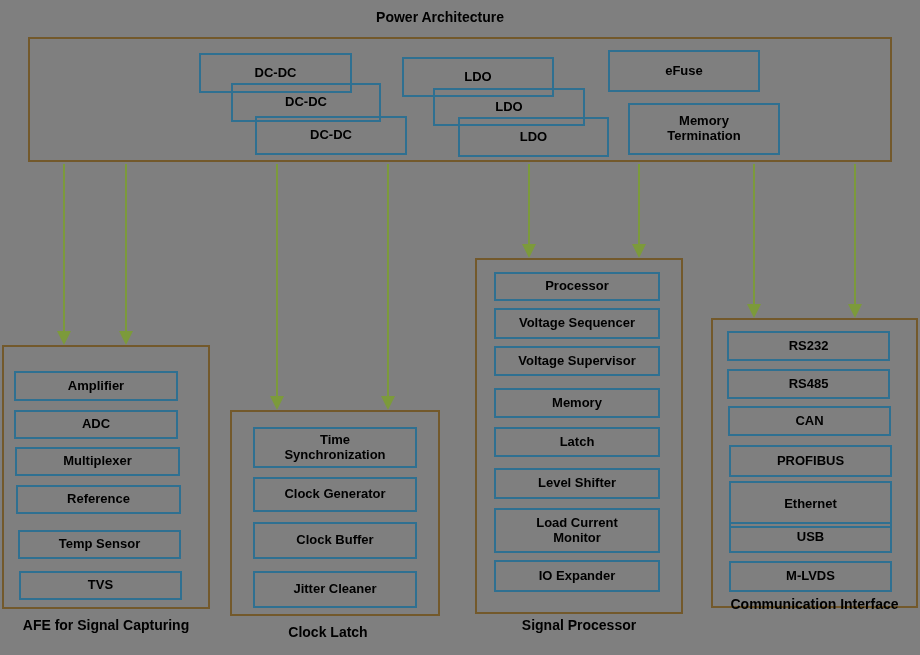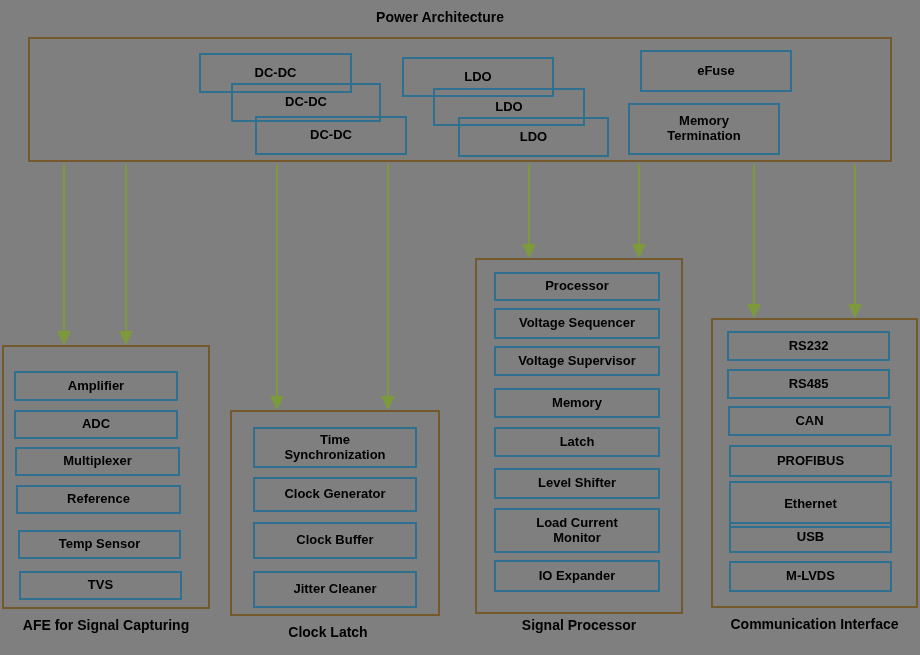--- a/index.html
+++ b/index.html
@@ -55,21 +55,21 @@
   <div class="frame" style="left:28px;top:37px;width:864px;height:125px;"></div>
 
   <div class="bluebox" style="left:199px;top:53px;width:153px;height:40px;">DC-DC</div>
   <div class="bluebox" style="left:231px;top:83px;width:150px;height:39px;">DC-DC</div>
   <div class="bluebox" style="left:255px;top:116px;width:152px;height:39px;">DC-DC</div>
 
   <div class="bluebox" style="left:402px;top:57px;width:152px;height:40px;">LDO</div>
   <div class="bluebox" style="left:433px;top:88px;width:152px;height:38px;">LDO</div>
   <div class="bluebox" style="left:458px;top:117px;width:151px;height:40px;">LDO</div>
 
-  <div class="bluebox" style="left:640px;top:50px;width:152px;height:42px;">eFuse</div>
+  <div class="bluebox" style="left:608px;top:50px;width:152px;height:42px;">eFuse</div>
   <div class="bluebox" style="left:628px;top:103px;width:152px;height:52px;">Memory
 Termination</div>
 
   <div class="arrow" style="left:57px;top:164px;height:181px;">
       <div class="shaft"></div>
       <div class="head"></div>
     </div>
   <div class="arrow" style="left:119px;top:164px;height:181px;">
       <div class="shaft"></div>
       <div class="head"></div>
@@ -129,15 +129,15 @@
   <div class="caption" style="left:475px;top:617px;width:208px;">Signal Processor</div>
 
   <div class="frame" style="left:711px;top:318px;width:207px;height:290px;"></div>
   <div class="bluebox" style="left:727px;top:331px;width:163px;height:30px;">RS232</div>
   <div class="bluebox" style="left:727px;top:369px;width:163px;height:30px;">RS485</div>
   <div class="bluebox" style="left:728px;top:406px;width:163px;height:30px;">CAN</div>
   <div class="bluebox" style="left:729px;top:445px;width:163px;height:32px;">PROFIBUS</div>
   <div class="bluebox" style="left:729px;top:481px;width:163px;height:47px;">Ethernet</div>
   <div class="bluebox" style="left:729px;top:522px;width:163px;height:31px;">USB</div>
   <div class="bluebox" style="left:729px;top:561px;width:163px;height:31px;">M-LVDS</div>
-  <div class="caption" style="left:711px;top:616px;width:207px;">Communication Interface</div>
+  <div class="caption" style="left:711px;top:596px;width:207px;">Communication Interface</div>
 
 </div>
 
 </body></html>

